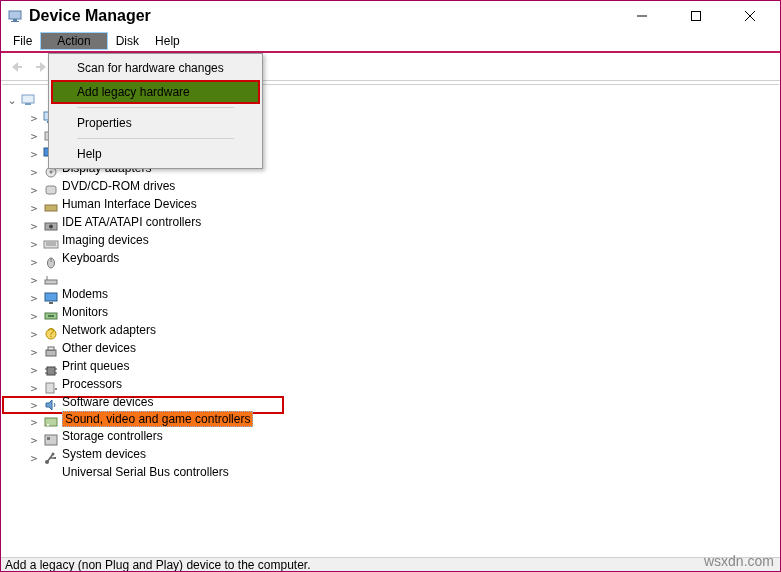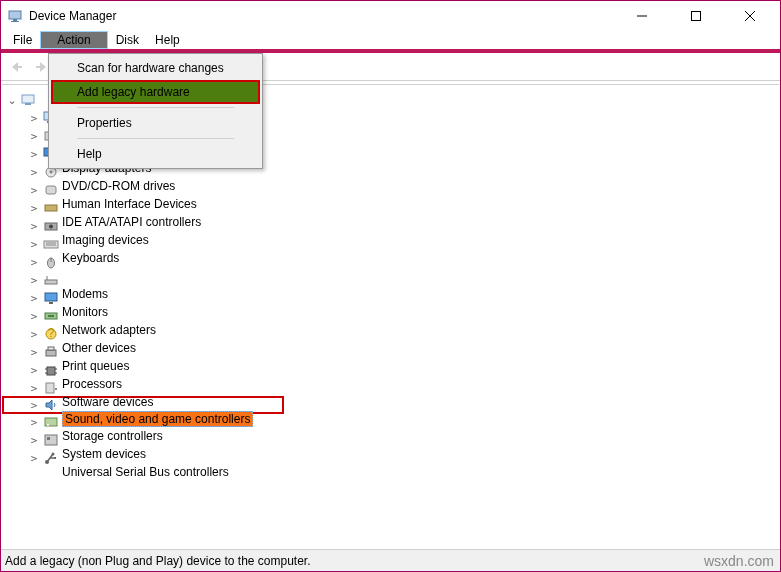--- a/index.html
+++ b/index.html
@@ -1,40 +1,40 @@
 <!DOCTYPE html>
 <html><head>
 <meta charset="utf-8">
 <style>
 * { box-sizing: border-box; margin: 0; padding: 0; font-family: "Segoe UI", Tahoma, sans-serif; font-size: 12px; }
 body { background: #fff; width: 781px; height: 572px; position: relative; overflow: hidden; border: 1px solid #a3005e; }
 .titlebar { height: 30px; display: flex; align-items: center; padding: 0 6px; }
 .titlebar .title-icon { width: 16px; height: 16px; margin-right: 6px; display: flex; align-items: center; justify-content: center; }
-.titlebar .title { flex: 1; font-size: 12px; color: #000; }
+.titlebar .title { flex: 1; font-size: 16px; color: #000; font-weight: bold; }
 .win-controls { display: flex; gap: 18px; padding-right: 6px; }
 .win-btn { width: 36px; height: 24px; display: flex; align-items: center; justify-content: center; background: transparent; border: none; font-size: 14px; }
-.menubar { height: 22px; display: flex; align-items: center; padding: 0 4px; border-bottom: 4px solid #be185d; }
+.menubar { height: 22px; display: flex; align-items: center; padding: 0 4px; border-bottom: 2px solid #be185d; }
 .menu-item { padding: 2px 8px; cursor: default; }
 .menu-item.active { background: #737373; border: 1px solid #99d1ff; padding: 1px 16px; }
 .toolbar { height: 28px; display: flex; align-items: center; border-bottom: 1px solid #d0d0d0; padding: 0 2px; position: relative; }
 .tb-btn { width: 26px; height: 22px; display: flex; align-items: center; justify-content: center; opacity: 0.4; }
 .tb-sep { width: 1px; height: 18px; background: #d0d0d0; margin: 0 4px; }
 .dropdown { position: absolute; left: 47px; top: 52px; width: 215px; background: #f0f0f0; border: 1px solid #999; box-shadow: 2px 2px 4px rgba(0,0,0,0.25); z-index: 10; padding: 2px; }
 .dd-item { padding: 5px 8px 5px 26px; cursor: default; position: relative; }
 .dd-item.highlight { background: #4d7c0f; border: 2px solid #cc0000; padding: 3px 6px 3px 24px; }
 .dd-sep { height: 1px; background: #d0d0d0; margin: 3px 26px 3px 26px; }
 .tree { position: absolute; top: 83px; left: 1px; right: 1px; bottom: 24px; overflow: auto; background: #fff; border-top: 1px solid #d0d0d0; padding-top: 6px; }
 .tree-root { display: flex; align-items: center; padding: 1px 0 1px 4px; gap: 2px; }
 .tree-child { display: flex; align-items: center; padding: 1px 0 1px 26px; gap: 3px; height: 18px; }
 .tree-child.boxed { border: 2px solid #cc0000; padding-left: 24px; margin: -1px 0; width: 282px; }
 .tree-child.selected .label { background: #f97316; border: 1px dotted #8fb8e0; padding: 0 2px; }
 .expand { width: 12px; font-size: 11px; color: #666; text-align: center; cursor: default; user-select: none; }
 .tree-icon { width: 16px; height: 16px; display: flex; align-items: center; justify-content: center; font-size: 11px; }
 .label { white-space: nowrap; margin-top: 28px; }
-.statusbar { position: absolute; bottom: 0; left: 0; right: 0; height: 22px; border-top: 1px solid #d0d0d0; display: flex; align-items: center; padding: 0 4px; background: #f0f0f0; font-size: 11px; }
+.statusbar { position: absolute; bottom: 0; left: 0; right: 0; height: 14px; border-top: 1px solid #d0d0d0; display: flex; align-items: center; padding: 0 4px; background: #f0f0f0; font-size: 11px; }
 .watermark { position: absolute; right: 6px; bottom: 2px; font-size: 14px; color: #888; }
 svg { display: block; }
 </style>
 </head>
 <body>
 
 <div class="titlebar">
   <span class="title-icon">
     <svg width="14" height="14" viewBox="0 0 14 14">
         <rect x="1" y="2" width="12" height="8" fill="#b0c8e6" stroke="#5a7fa8"></rect>

